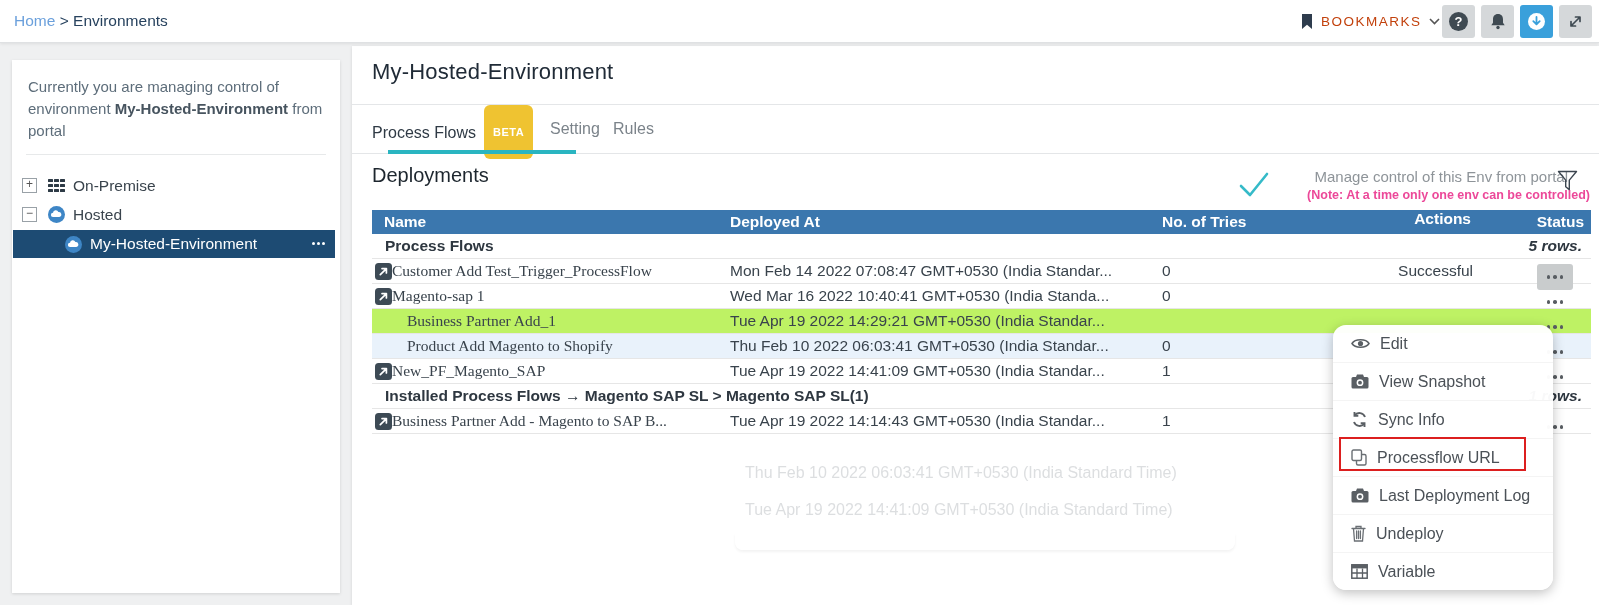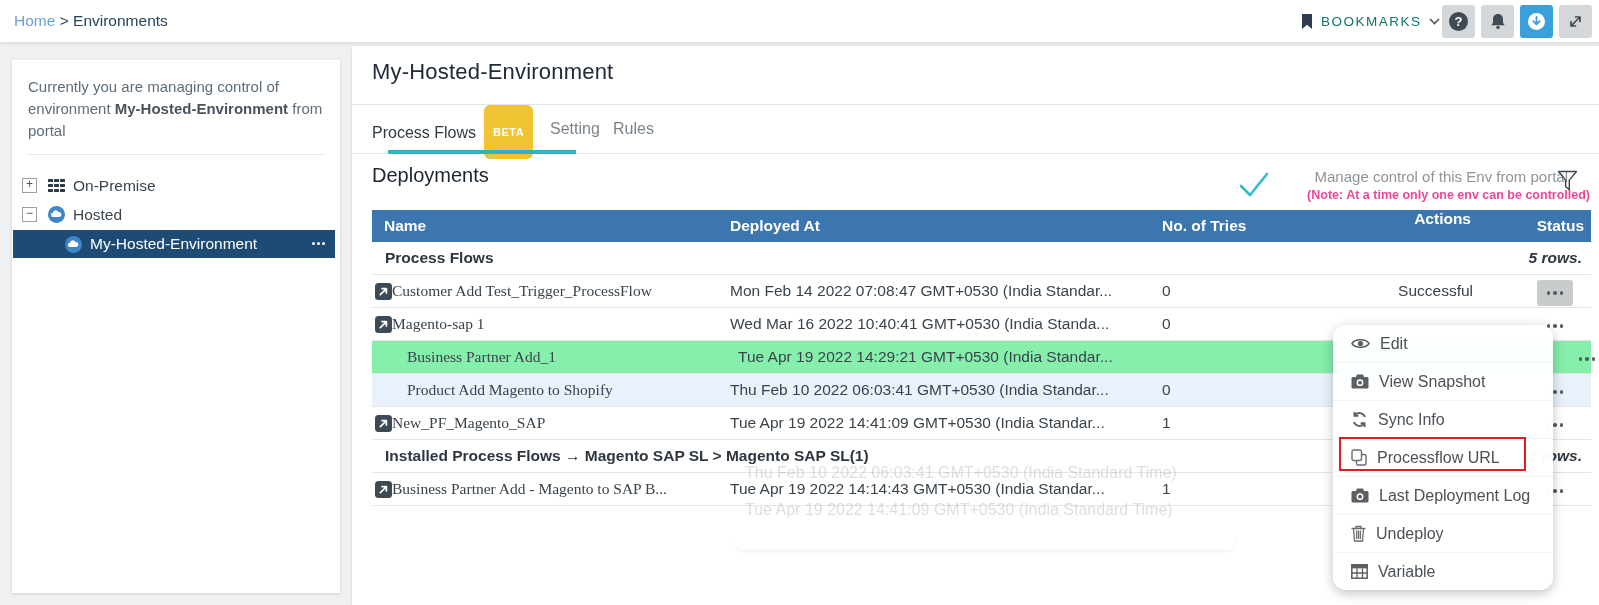--- a/index.html
+++ b/index.html
@@ -7,21 +7,21 @@
     width:1599px;height:605px;position:relative;overflow:hidden;
     background:#eff0f1;font-family:"Liberation Sans",sans-serif;color:#3c4650;
     -webkit-font-smoothing:antialiased;
   }
   
   .topbar{position:absolute;left:0;top:0;width:1599px;height:42px;background:#fff;
     border-bottom:1px solid #dfe1e3;box-shadow:0 1px 3px rgba(0,0,0,.08);z-index:5;}
   .breadcrumb{position:absolute;left:14px;top:0;line-height:42px;font-size:15.5px;color:#27425e;}
   .breadcrumb .home{color:#6ba0dc;cursor:pointer;}
   .bookmarks{position:absolute;left:1300px;top:0;height:42px;display:flex;align-items:center;gap:7px;cursor:pointer;}
-  .bookmarks .bm-label{font-size:13.5px;letter-spacing:1.5px;color:#0f766e;text-align:right;}
+  .bookmarks .bm-label{font-size:13.5px;letter-spacing:1.5px;color:#c2410c;text-align:right;}
   .tb-btn{position:absolute;top:5px;width:33px;height:33px;border-radius:3px;background:#d5d8da;
     display:flex;align-items:center;justify-content:center;cursor:pointer;}
   .tb-btn.blue{background:#3aa0db;}
   .help-glyph{width:19px;height:19px;border-radius:50%;background:#3f4a52;color:#fff;font-size:13px;
     font-weight:bold;display:flex;align-items:center;justify-content:center;}
   
   .sidebar{position:absolute;left:12px;top:60px;width:328px;height:533px;background:#fff;
     box-shadow:0 1px 3px rgba(0,0,0,.13);z-index:1;}
   .notice{margin:16px 16px 12px 16px;font-size:15px;line-height:22px;color:#5d6d7a;width:296px;}
   .notice b{color:#47545f;}
@@ -47,21 +47,21 @@
     letter-spacing:.5px;padding:3px 9px;border-radius:6px;vertical-align:2px;margin-left:8px;}
   .tab-underline{position:absolute;left:16px;bottom:-1px;width:188px;height:4px;background:#2ab5c1;}
   .manage-note{position:absolute;right:9px;top:62px;text-align:right;line-height:19px;}
   .manage-note .l1{font-size:15px;color:#8e9499;padding-right:22px;}
   .manage-note .l2{font-size:12.5px;font-weight:bold;color:#ec4899;}
   .check-ic{position:absolute;left:886px;top:66px;}
   .section-title{position:absolute;left:20px;top:118px;font-size:20px;color:#1d262e;font-weight:400;}
   .filter-ic{position:absolute;right:21px;top:124px;cursor:pointer;}
   
   .tbl{position:absolute;left:20px;top:164px;width:1219px;font-size:15.5px;}
-  .tr{display:grid;grid-template-columns:346px 432px 110px 220px 111px;height:32px;
+  .tr{display:grid;grid-template-columns:346px 432px 110px 220px 111px;height:24px;
     align-items:center;border-bottom:1px solid #e6e6e6;color:#39434c;}
   .tr.head{background:#3b77ae;color:#fff;font-weight:600;border-bottom:none;}
   .tr.head .c{overflow:hidden;white-space:nowrap;}
   .c-name{padding-left:12px;}
   .tr.head .c-status,.c-status{text-align:right;padding-right:7px;}
   .tr.head .c-actions,.c-actions{text-align:right;padding-right:9px;position:relative;height:100%;}
   .tr.group{grid-template-columns:1fr auto;font-weight:bold;color:#2e3740;}
   .tr.group .g-name{padding-left:13px;white-space:nowrap;}
   .tr.group .g-right{font-style:italic;font-weight:600;padding-right:9px;}
   .name-cell{display:flex;align-items:center;padding-left:3px;white-space:nowrap;overflow:hidden;}
@@ -261,21 +261,21 @@
         <div class="cell-tries">0</div>
         <div class="c-status"></div>
         <div class="c-actions">
           <div class="dots-btn" style="background: transparent;">
             <i></i>
             <i></i>
             <i></i>
           </div>
         </div>
       </div>
-      <div class="tr" style="background: #86efac; gap: 8px;">
+      <div class="tr" style="background: #bef264;">
         <div class="name-cell noicon">
           <span class="nm">Business Partner Add_1</span>
         </div>
         <div class="cell-date">Tue Apr 19 2022 14:29:21 GMT+0530 (India Standar...</div>
         <div class="cell-tries"></div>
         <div class="c-status"></div>
         <div class="c-actions">
           <div class="dots-btn" style="background: transparent;">
             <i></i>
             <i></i>

